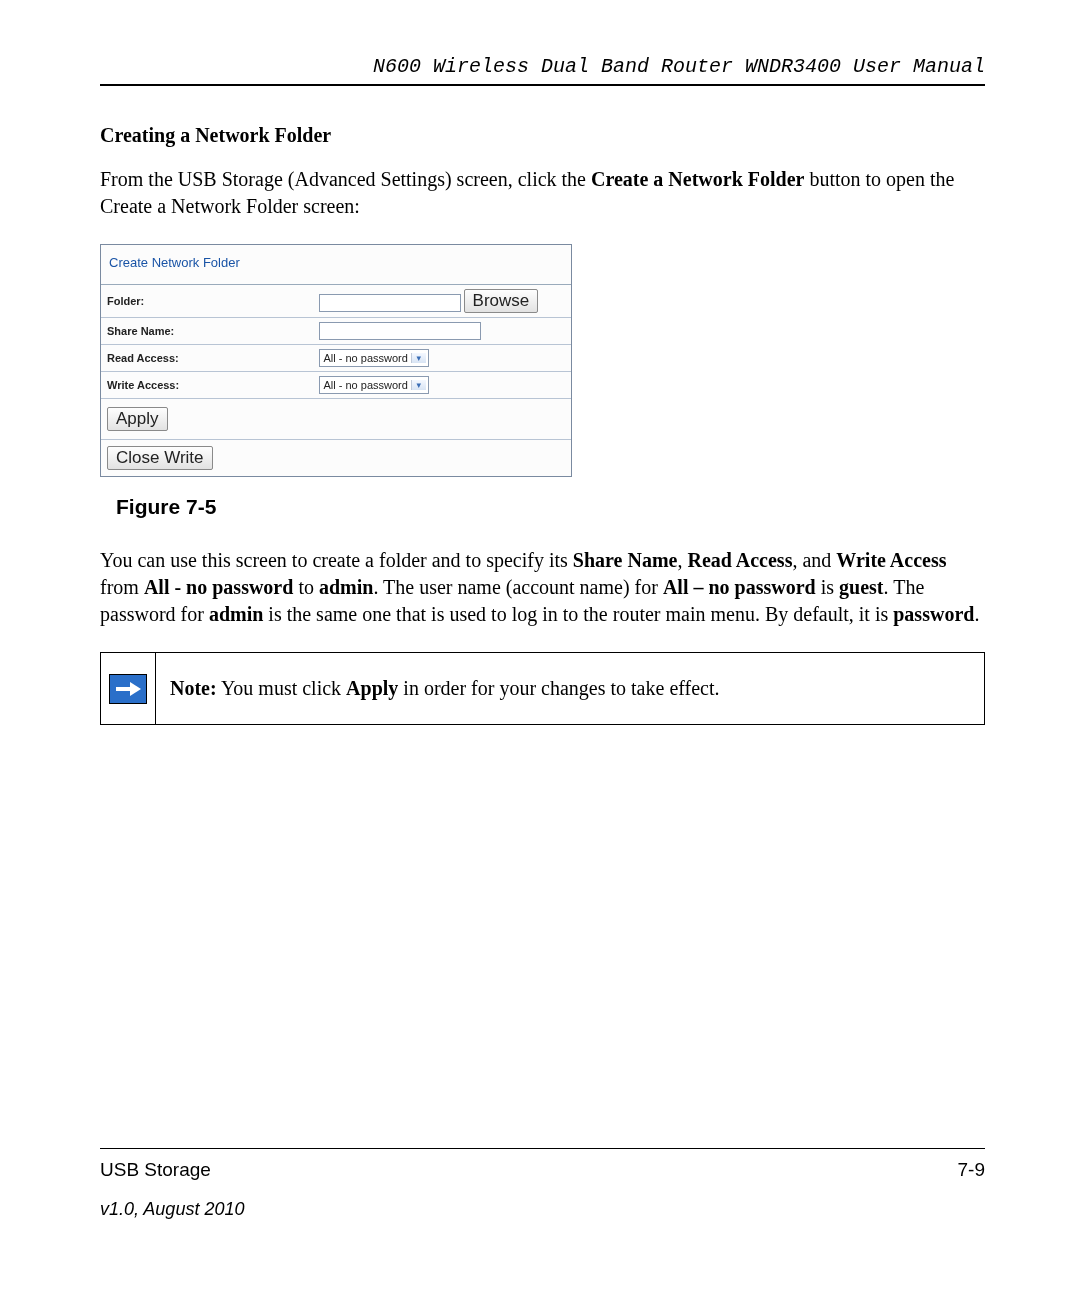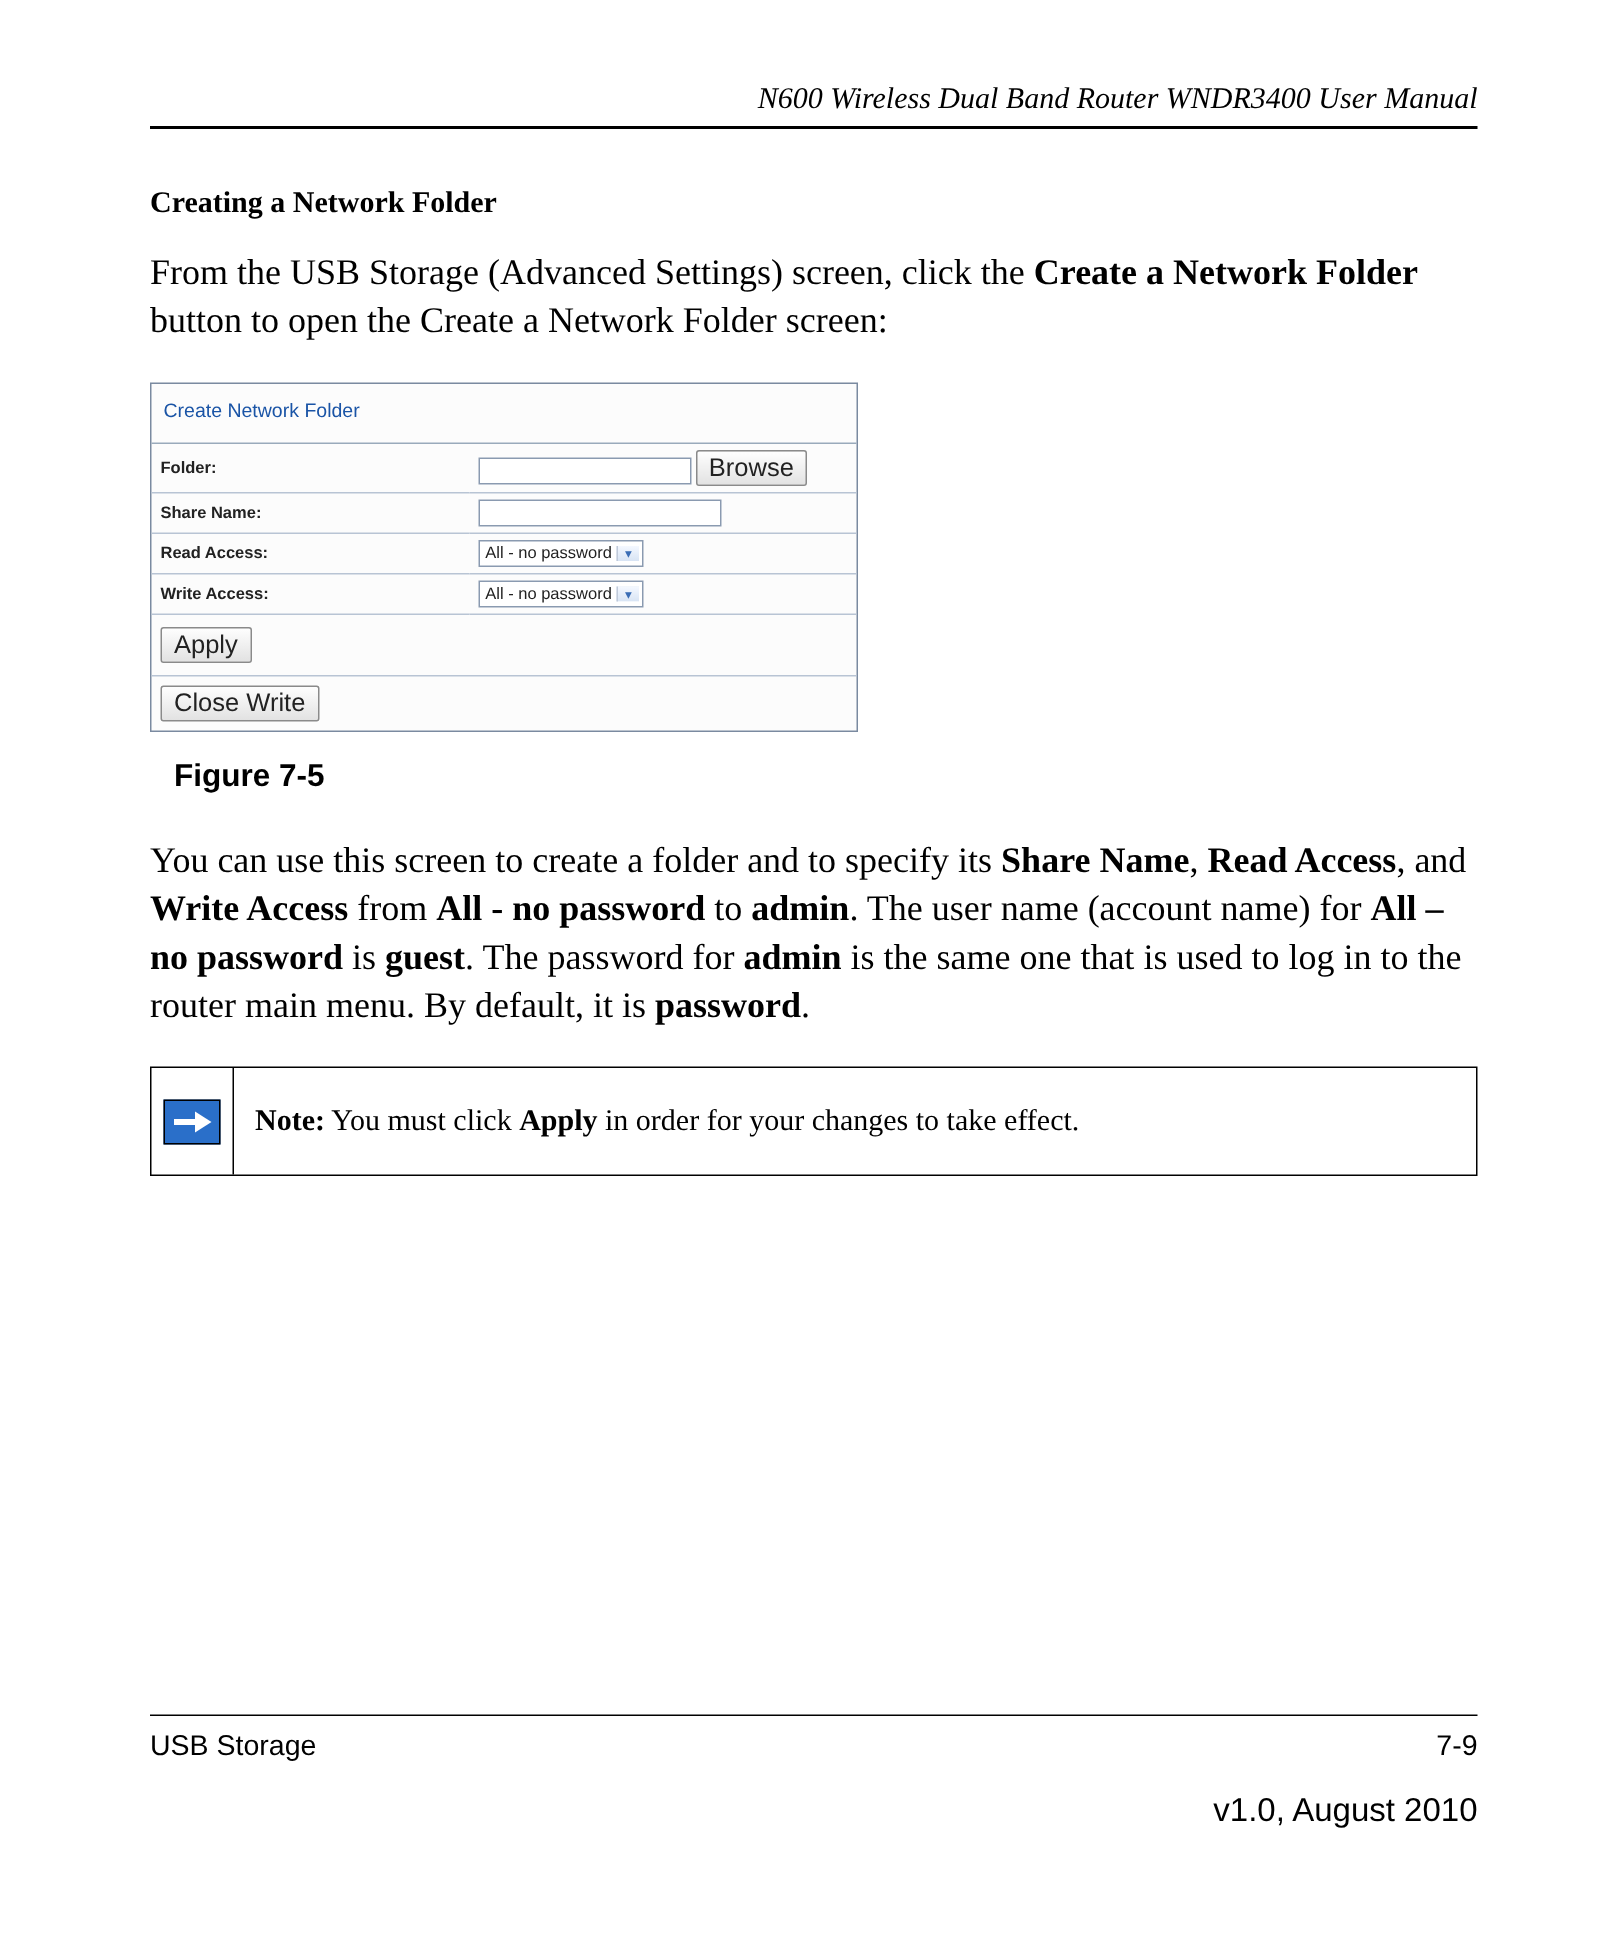--- a/index.html
+++ b/index.html
@@ -13,36 +13,36 @@
     position: relative;
     box-sizing: border-box;
   }
   .page {
     padding: 55px 95px 0 100px;
   }
   .header-title {
     text-align: right;
     font-style: italic;
     font-size: 20px;
-    font-family: Liberation Serif, serif;
+    font-family: Liberation Mono, monospace;
     margin-bottom: 6px;
   }
   .hr-top {
     border: none;
     border-top: 2px solid #000;
     margin: 0 0 38px 0;
   }
   h2.section-heading {
     font-family: Liberation Serif, serif;
     font-weight: bold;
     font-size: 20px;
     margin: 0 0 19px 0;
   }
   p.body {
-    font-size: 24px;
+    font-size: 20px;
     line-height: 1.35;
     margin: 0 0 24px 0;
   }
   
   .screenshot {
     width: 470px;
     border: 1px solid #7a8aa0;
     background: #fcfcfc;
     font-family: Arial, Helvetica, sans-serif;
     font-size: 11px;
@@ -161,22 +161,23 @@
     border: none;
     border-top: 1.5px solid #000;
     margin: 0 0 10px 0;
   }
   .footer-row {
     display: flex;
     justify-content: space-between;
     font-size: 19px;
   }
   .footer-version {
-    text-align: right;
-    font-size: 22px;
+    text-align: left;
+    font-style: italic;
+    font-size: 18px;
     margin-top: 18px;
   }
 </style>
 </head>
 <body>
 
 <div class="page">
   <div class="header-title">N600 Wireless Dual Band Router WNDR3400 User Manual</div>
   <hr class="hr-top">
 

